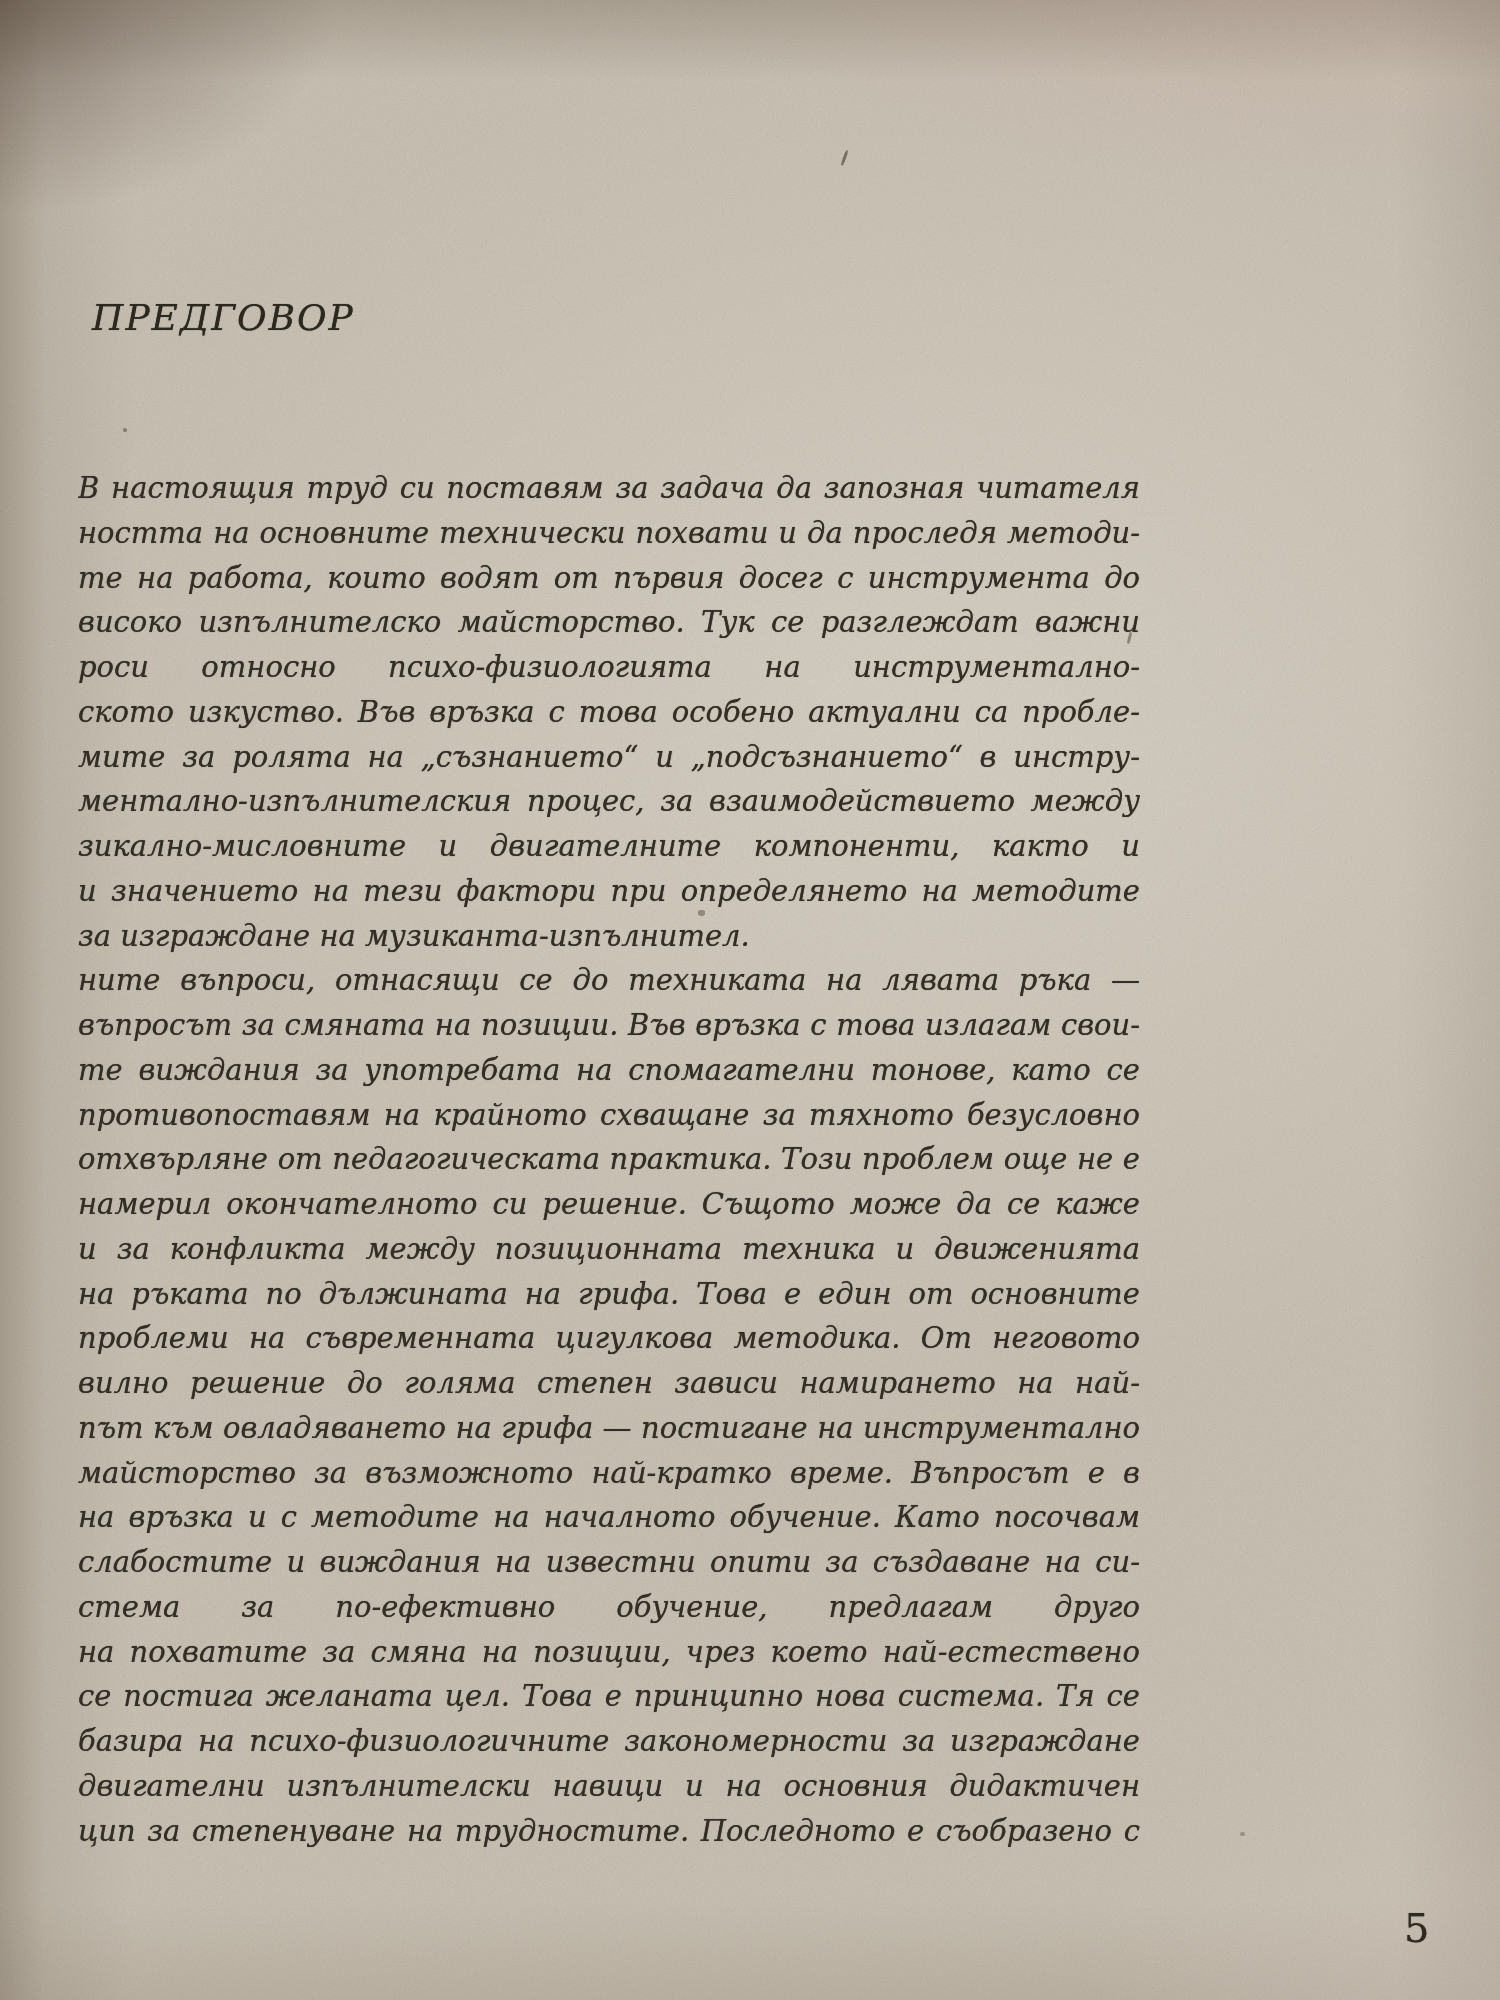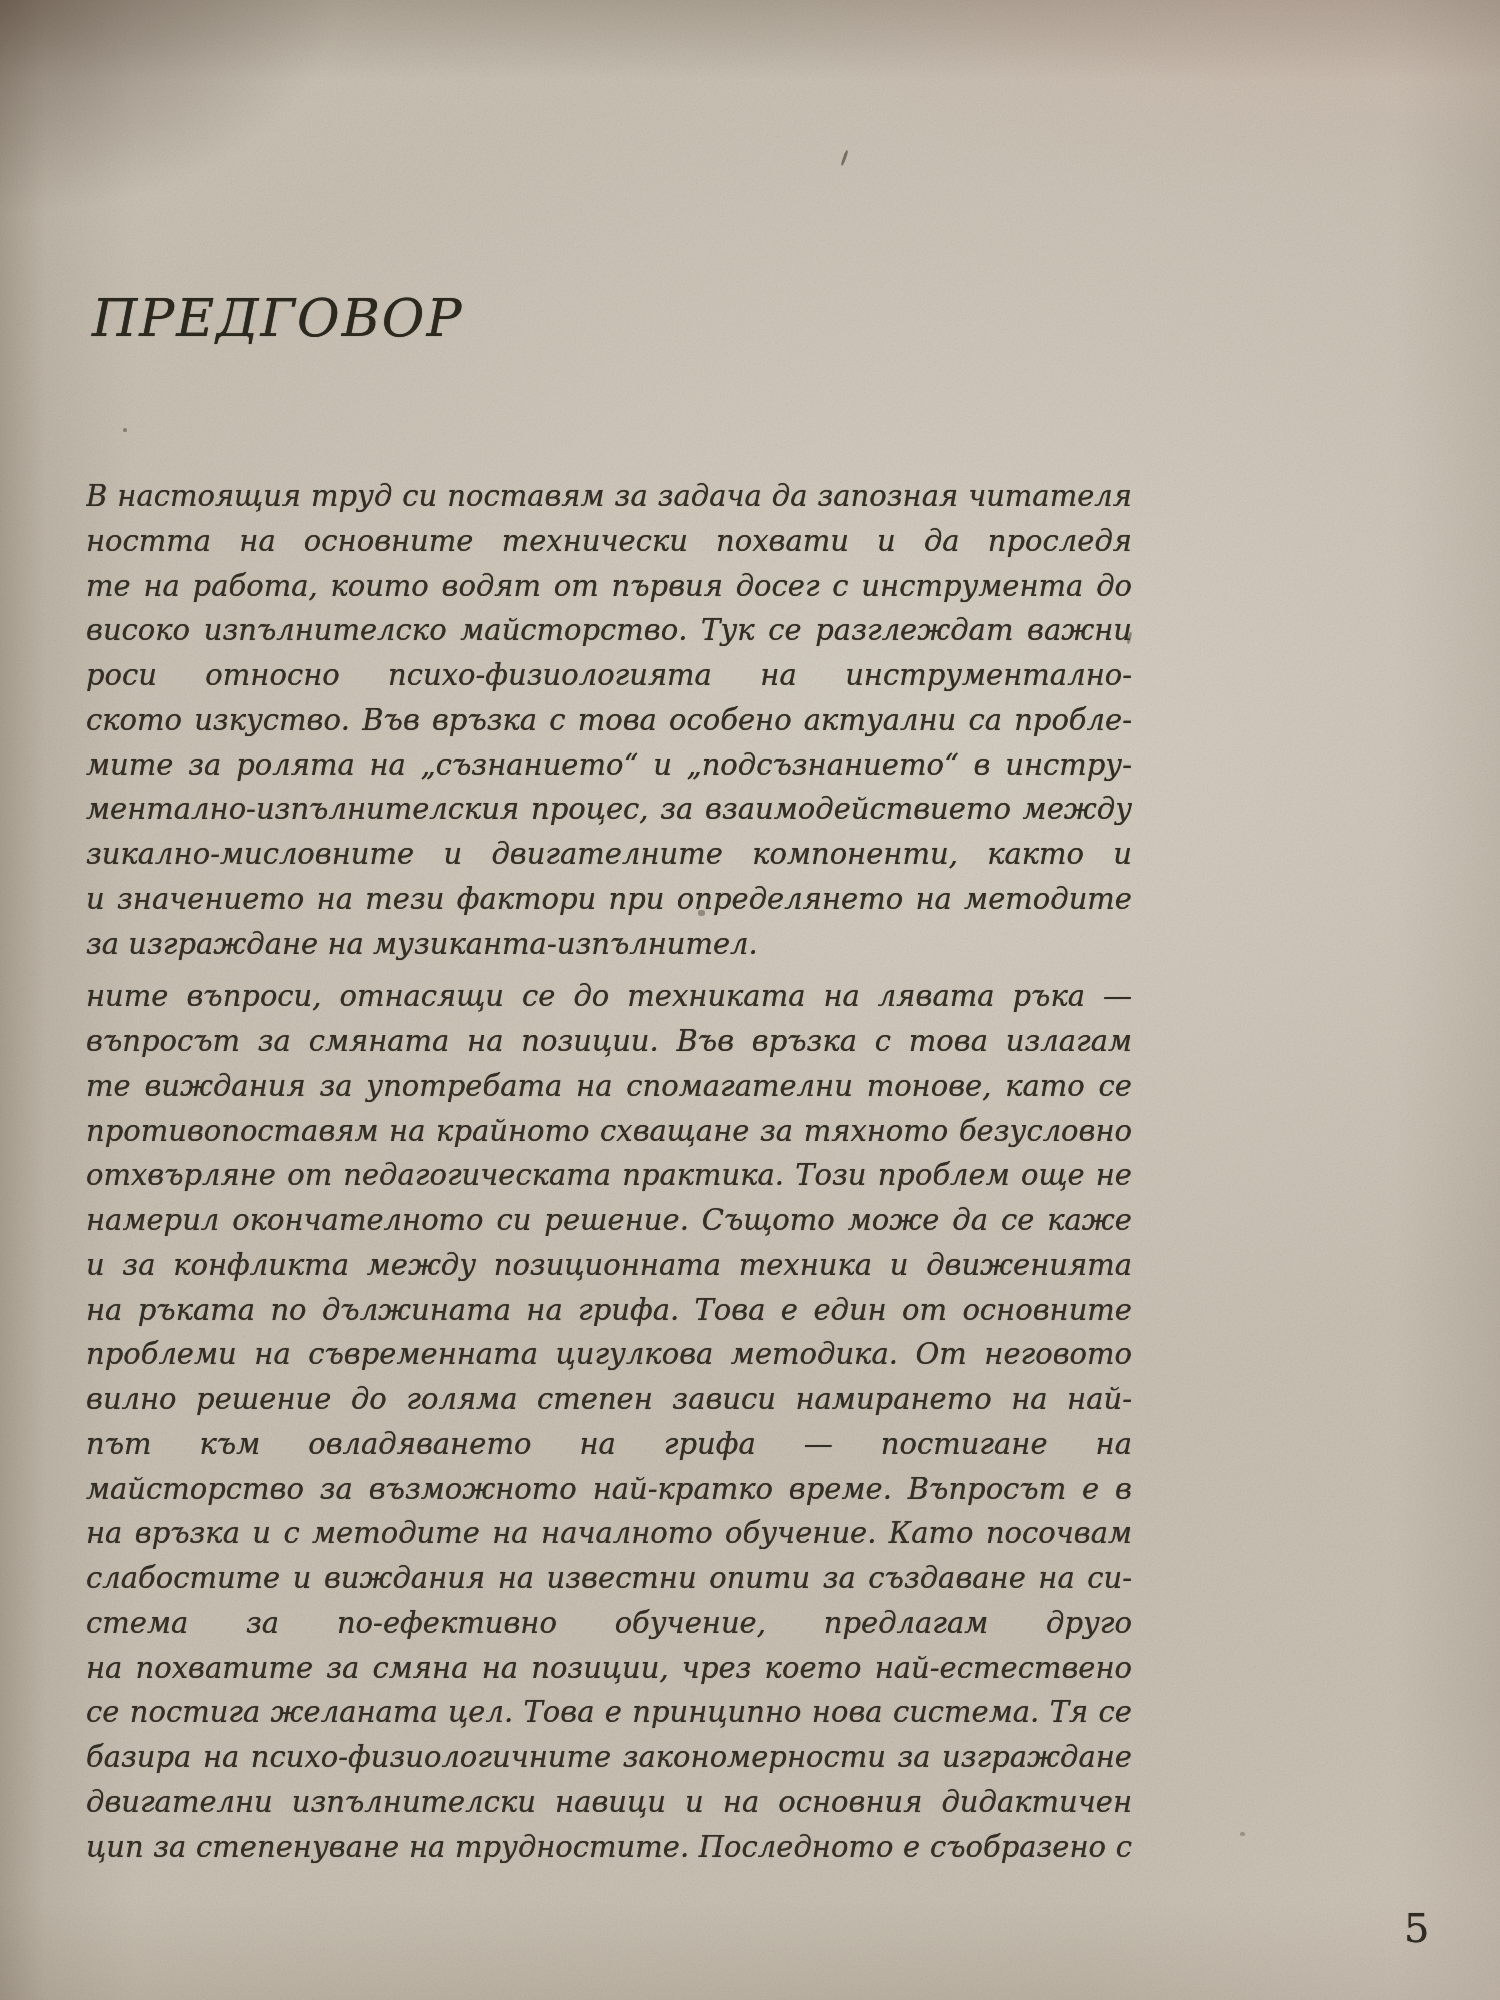--- a/index.html
+++ b/index.html
@@ -29,39 +29,39 @@
     height: 2000px;
     opacity: 0.16;
     mix-blend-mode: multiply;
     pointer-events: none;
   }
   .title {
     position: absolute;
     left: 92px;
     top: 290px;
     margin: 0;
-    font-size: 52px;
+    font-size: 36px;
     line-height: 56px;
     font-style: italic;
     font-weight: normal;
     letter-spacing: 2px;
     color: #2b2820;
     text-shadow: 0 0 0.8px rgba(43,40,32,0.85);
   }
   .body-text {
     position: absolute;
     left: 78px;
     top: 466px;
     width: 1062px;
     color: #322e26;
     font-size: 29px;
     font-style: italic;
     text-shadow: 0 0 0.8px rgba(50,46,38,0.8);
   }
-  .para { margin: 8px; }
+  .para { margin: 0; }
   .line {
     height: 44.75px;
     line-height: 44.75px;
     overflow: hidden;
     text-align: justify;
     text-align-last: justify;
   }
   .line.ragged { text-align-last: left; }
   .line.indent { padding-left: 56px; }
   .pagenum {

